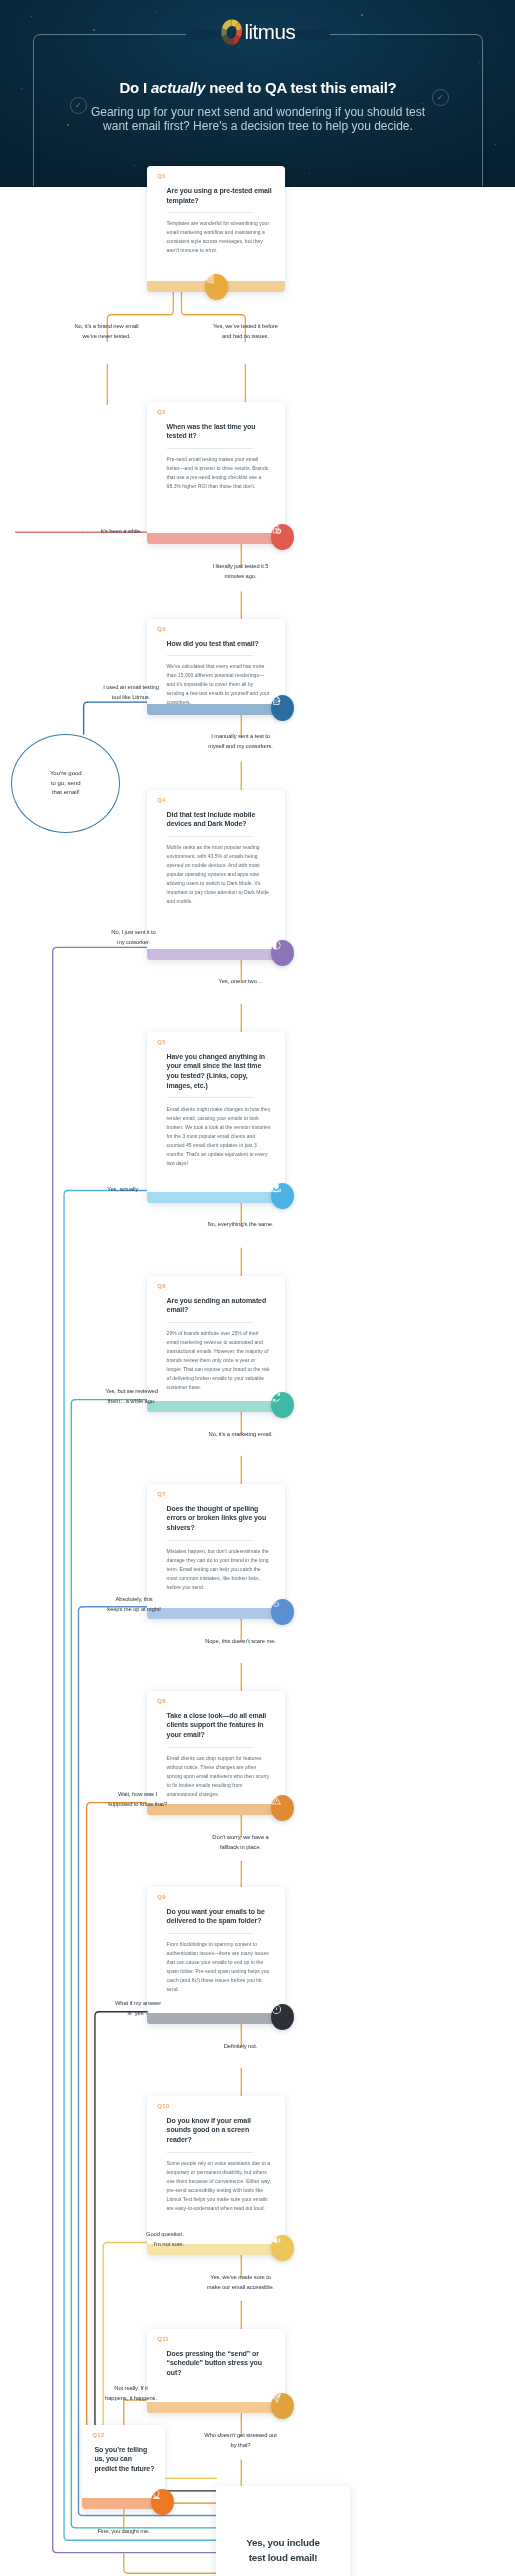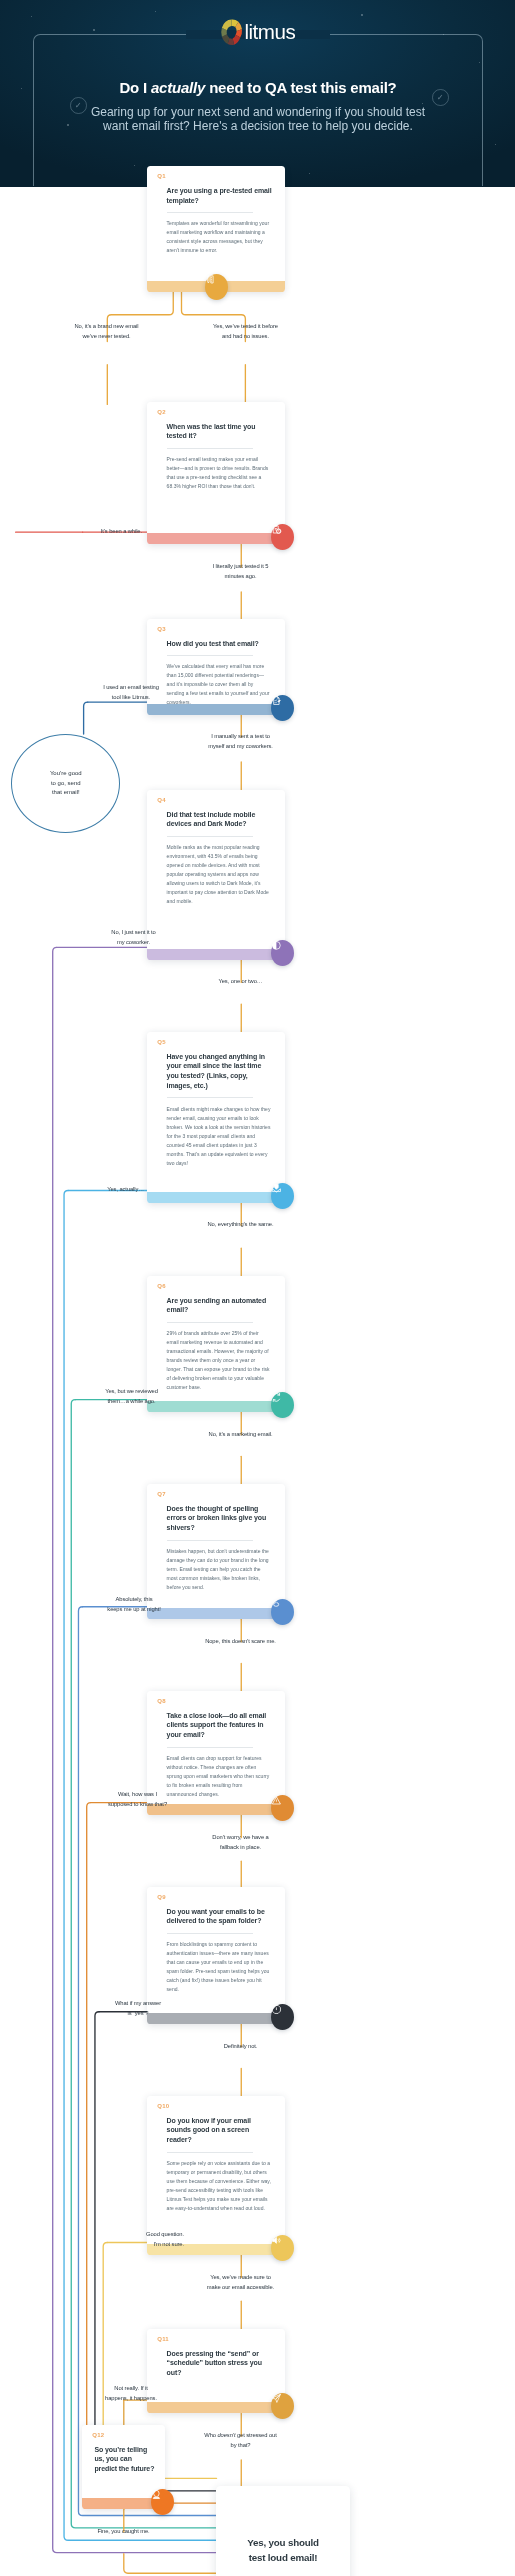--- a/index.html
+++ b/index.html
@@ -549,20 +549,20 @@
             <path d="M6.5 18.5h11L19 21H5z" fill="#fff"></path>
           </svg>
       </div>
     </div>
     <div class="ans center" style="left:77px;top:2340px;width:93px;">
       <div>Fine, you caught me.</div>
     </div>
 
     <div class="final-card" style="left:216px;top:2299px;width:134px;height:128px;">
       <div>
-        <div>Yes, you should</div>
+        <div>Yes, you include</div>
         <div>test loud email!</div>
       </div>
     </div>
   </section>
 
 </div>
 
 
 </body></html>

